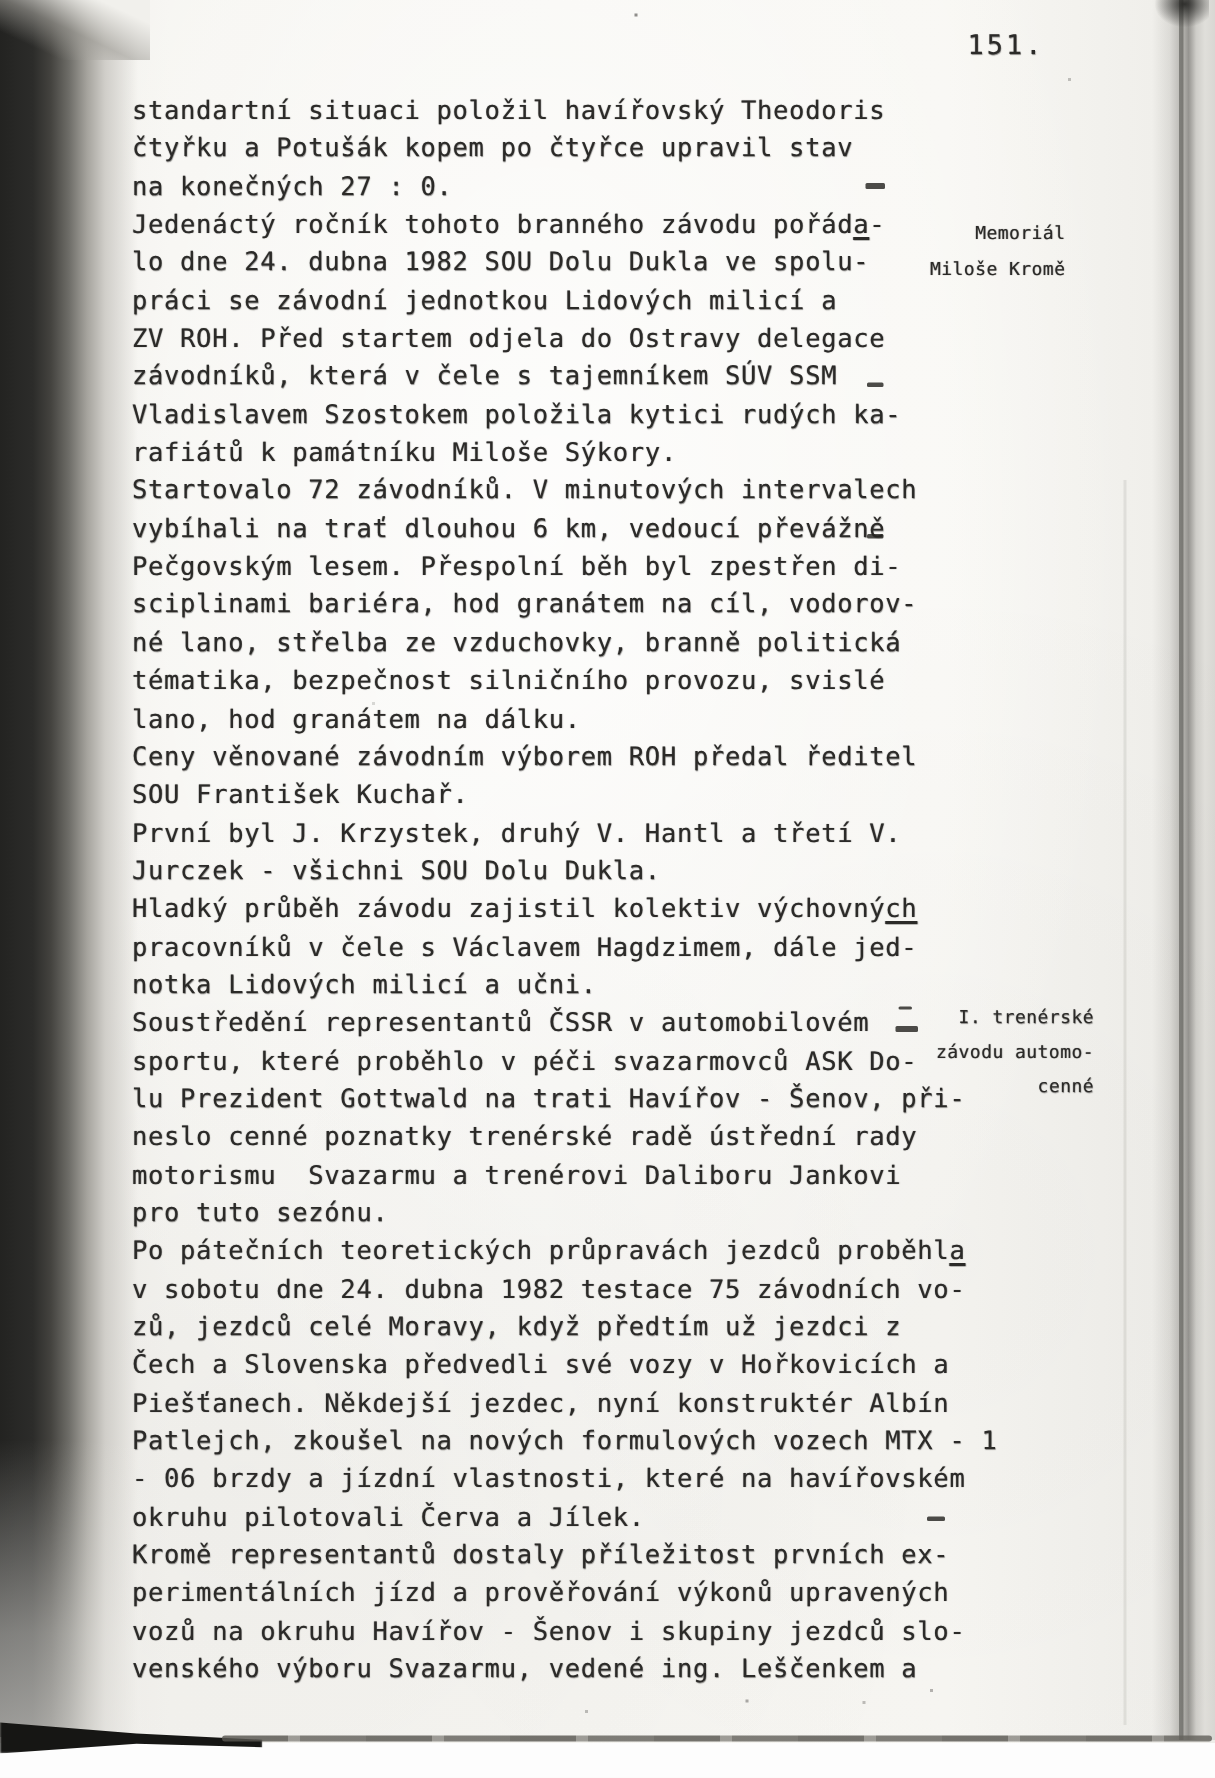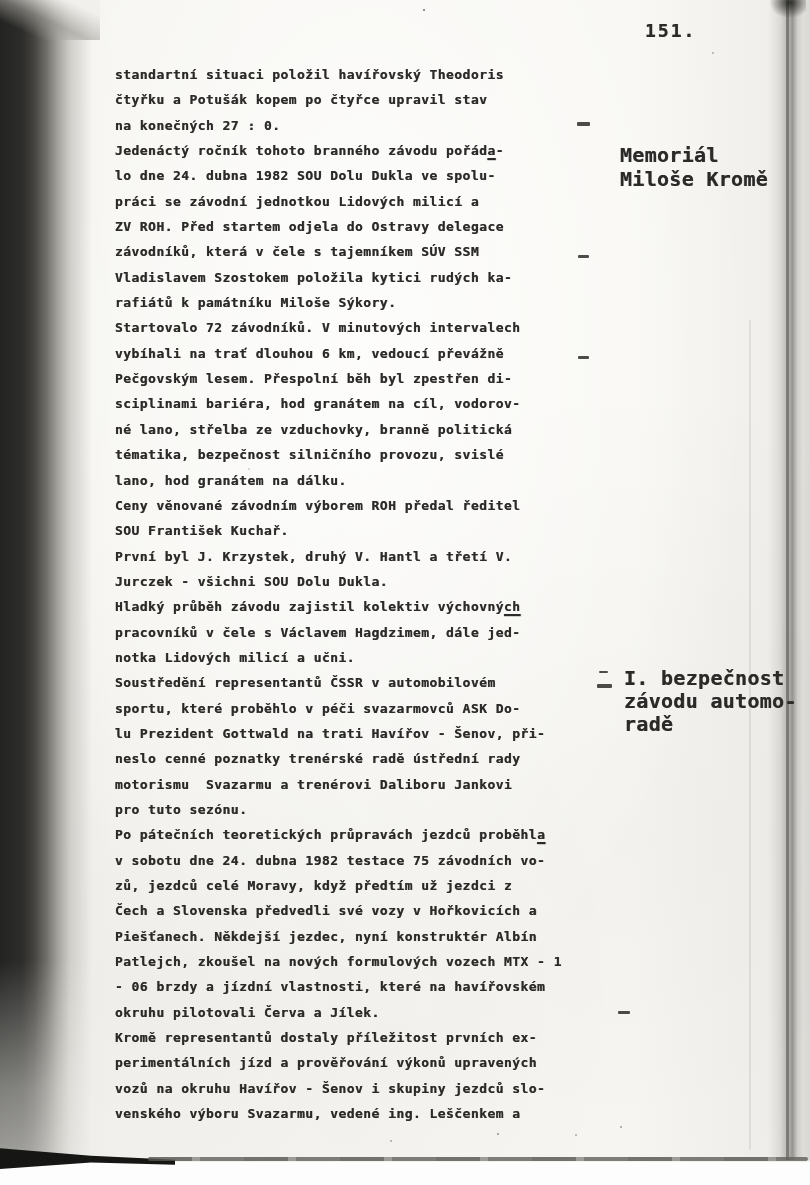--- a/index.html
+++ b/index.html
@@ -43,30 +43,30 @@
 
   
   .bottom-wedge { position:absolute; left:0; top:1146px; width:175px; height:23px;
     background:#161614; clip-path:polygon(0 10%, 52% 42%, 100% 60%, 100% 82%, 52% 72%, 0 100%);
     filter:blur(.6px); }
   .bottom-line { position:absolute; left:148px; top:1157px; width:660px; height:4px;
     border-radius:2px; opacity:.82;
     background:repeating-linear-gradient(90deg, #57554f 0 44px, #8b8983 44px 52px, #64625c 52px 96px); }
 
   
-  .ink { color:#2b2a28; font-weight:700;
+  .ink { color:#2b2a28; font-weight:400;
     text-shadow:.3px .4px .6px rgba(43,42,40,.5), -.3px 0 .5px rgba(43,42,40,.3); }
-  .body-text { position:absolute; left:115px; top:62px; width:585px;
-    font-size:13px; line-height:25.35px; letter-spacing:.45px; white-space:pre; }
+  .body-text { position:absolute; left:88px; top:62px; width:585px;
+    font-size:17px; line-height:25.35px; letter-spacing:.45px; white-space:pre; }
   .u { text-decoration:underline; text-decoration-thickness:2px; text-underline-offset:3px; }
 
   .page-number { position:absolute; left:645px; top:20px;
     font-size:18px; letter-spacing:2px; }
 
-  .margin-note { font-size:20px; letter-spacing:.3px; white-space:pre; }
+  .margin-note { font-size:12px; letter-spacing:.3px; white-space:pre;text-align:right; }
   .note-1 { position:absolute; left:620px; top:144px; line-height:23.5px; }
   .note-2 { position:absolute; left:624px; top:667px; line-height:22.8px; }
 
   .mark { position:absolute; background:rgba(38,36,33,.82); border-radius:1px; }
 
   .specks { position:absolute; left:0; top:0; width:2px; height:2px; background:transparent;
     box-shadow:
       423px 9px 0 0 rgba(55,53,50,.55),
       712px 52px 0 0 rgba(55,53,50,.28),
       497px 1133px 0 0 rgba(55,53,50,.4),
@@ -86,21 +86,21 @@
   <div class="crease-right"></div>
   <div class="crease-line"></div>
   <div class="crease-faint"></div>
   <div class="smudge-tr"></div>
 
   <div class="page-number ink">151.</div>
 
   <div class="body-text ink"><div>standartní situaci položil havířovský Theodoris</div><div>čtyřku a Potušák kopem po čtyřce upravil stav</div><div>na konečných 27 : 0.</div><div>Jedenáctý ročník tohoto branného závodu pořád<span class="u">a</span>-</div><div>lo dne 24. dubna 1982 SOU Dolu Dukla ve spolu-</div><div>práci se závodní jednotkou Lidových milicí a</div><div>ZV ROH. Před startem odjela do Ostravy delegace</div><div>závodníků, která v čele s tajemníkem SÚV SSM</div><div>Vladislavem Szostokem položila kytici rudých ka-</div><div>rafiátů k památníku Miloše Sýkory.</div><div>Startovalo 72 závodníků. V minutových intervalech</div><div>vybíhali na trať dlouhou 6 km, vedoucí převážně</div><div>Pečgovským lesem. Přespolní běh byl zpestřen di-</div><div>sciplinami bariéra, hod granátem na cíl, vodorov-</div><div>né lano, střelba ze vzduchovky, branně politická</div><div>tématika, bezpečnost silničního provozu, svislé</div><div>lano, hod granátem na dálku.</div><div>Ceny věnované závodním výborem ROH předal ředitel</div><div>SOU František Kuchař.</div><div>První byl J. Krzystek, druhý V. Hantl a třetí V.</div><div>Jurczek - všichni SOU Dolu Dukla.</div><div>Hladký průběh závodu zajistil kolektiv výchovný<span class="u">ch</span></div><div>pracovníků v čele s Václavem Hagdzimem, dále jed-</div><div>notka Lidových milicí a učni.</div><div>Soustředění representantů ČSSR v automobilovém</div><div>sportu, které proběhlo v péči svazarmovců ASK Do-</div><div>lu Prezident Gottwald na trati Havířov - Šenov, při-</div><div>neslo cenné poznatky trenérské radě ústřední rady</div><div>motorismu  Svazarmu a trenérovi Daliboru Jankovi</div><div>pro tuto sezónu.</div><div>Po pátečních teoretických průpravách jezdců proběhl<span class="u">a</span></div><div>v sobotu dne 24. dubna 1982 testace 75 závodních vo-</div><div>zů, jezdců celé Moravy, když předtím už jezdci z</div><div>Čech a Slovenska předvedli své vozy v Hořkovicích a</div><div>Piešťanech. Někdejší jezdec, nyní konstruktér Albín</div><div>Patlejch, zkoušel na nových formulových vozech MTX - 1</div><div>- 06 brzdy a jízdní vlastnosti, které na havířovském</div><div>okruhu pilotovali Červa a Jílek.</div><div>Kromě representantů dostaly příležitost prvních ex-</div><div>perimentálních jízd a prověřování výkonů upravených</div><div>vozů na okruhu Havířov - Šenov i skupiny jezdců slo-</div><div>venského výboru Svazarmu, vedené ing. Leščenkem a</div></div>
 
   <div class="margin-note note-1 ink"><div>Memoriál</div><div>Miloše Kromě</div></div>
-  <div class="margin-note note-2 ink"><div>I. bezpečnost</div><div>závodu automo-</div><div>radě</div></div>
+  <div class="margin-note note-2 ink"><div>I. trenérské</div><div>závodu automo-</div><div>cenné</div></div>
 
   <div class="mark" style="left:577px; top:122px; width:13px; height:4px;"></div>
   <div class="mark" style="left:578px; top:255px; width:11px; height:3px;"></div>
   <div class="mark" style="left:578px; top:356px; width:11px; height:3px;"></div>
   <div class="mark" style="left:599px; top:671px; width:9px; height:2px;"></div>
   <div class="mark" style="left:597px; top:684px; width:15px; height:4px;"></div>
   <div class="mark" style="left:618px; top:1011px; width:12px; height:3px;"></div>
 
   <div class="specks"></div>
   <div class="bottom-wedge"></div>

